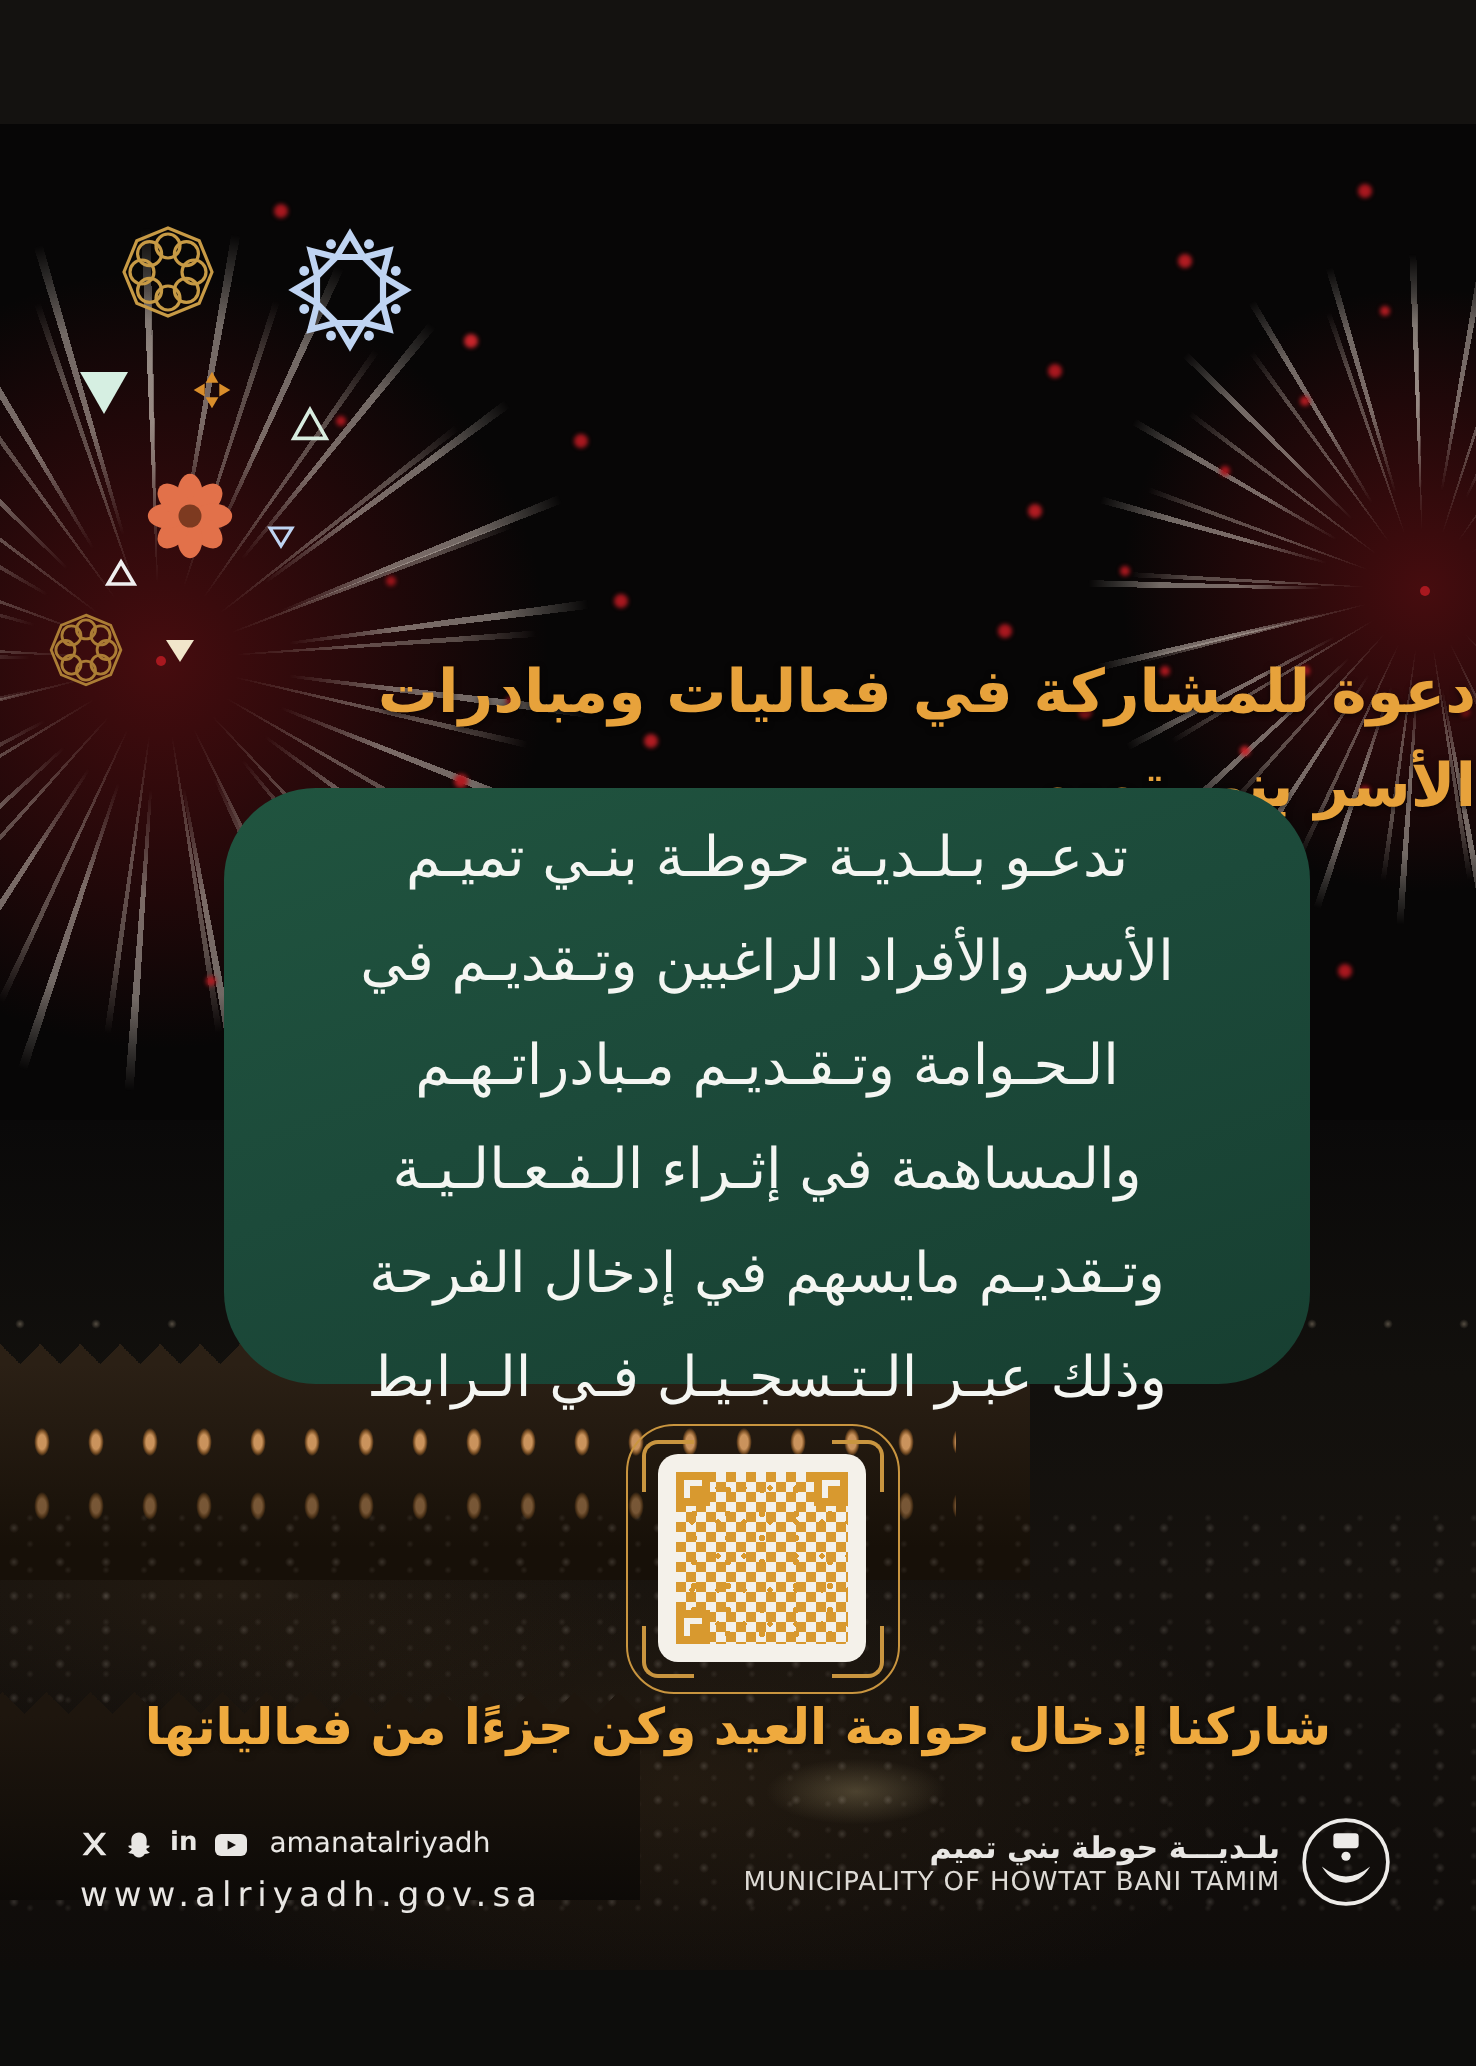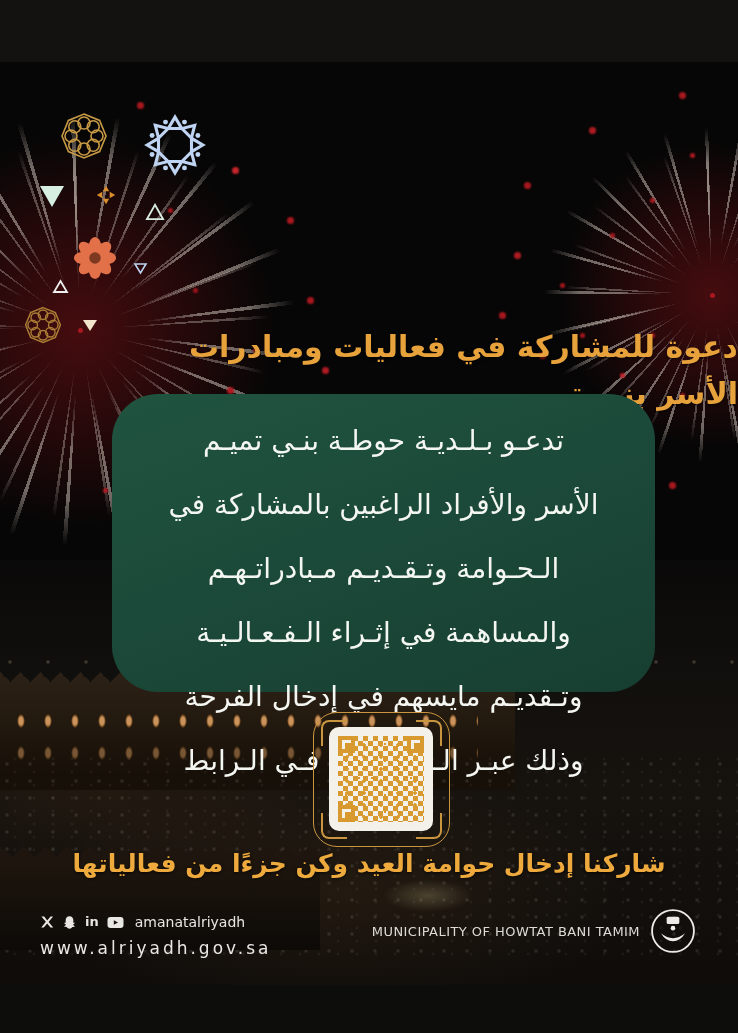--- a/index.html
+++ b/index.html
@@ -89,21 +89,21 @@
   
   .title{position:absolute;left:0;right:0;top:279px;z-index:3;text-align:right;direction:rtl;
     color:var(--gold);font-size:30px;font-weight:bold;line-height:47px;
     text-shadow:0 1px 3px rgba(0,0,0,.65);margin-top:44px;}
 
   
   .invite-box{position:absolute;left:112px;top:394px;width:543px;height:298px;z-index:3;
     background:linear-gradient(160deg,#20543f 0%, var(--green-box) 45%, #173f31 100%);
     border-radius:46px;box-sizing:border-box;padding-top:7px;
     direction:rtl;text-align:center;color:#F4F6F2;font-size:28px;line-height:48px;}
-  .invite-box p{margin:16px;}
+  .invite-box p{margin:4px;}
 
   
   .qr-frame{position:absolute;left:313px;top:712px;width:137px;height:135px;z-index:3;
     border:1.5px solid var(--frame-gold);border-radius:24px;box-sizing:border-box;}
   .bk{position:absolute;width:24px;height:24px;border:0 solid var(--frame-gold);}
   .bk.tl{left:7px;top:7px;border-left-width:2.5px;border-top-width:2.5px;border-top-left-radius:8px;}
   .bk.tr{right:7px;top:7px;border-right-width:2.5px;border-top-width:2.5px;border-top-right-radius:8px;}
   .bk.bl{left:7px;bottom:7px;border-left-width:2.5px;border-bottom-width:2.5px;border-bottom-left-radius:8px;}
   .bk.br{right:7px;bottom:7px;border-right-width:2.5px;border-bottom-width:2.5px;border-bottom-right-radius:8px;}
   .qr-white{position:absolute;left:15px;top:14px;width:104px;height:104px;background:#F4F1EA;border-radius:10px;}
@@ -248,21 +248,21 @@
     <div class="tri-css tri-cream-filled"></div>
   </div>
 
   <header class="title">
     <div>دعوة للمشاركة في فعاليات ومبادرات</div>
     <div>الأسر بني تميم</div>
   </header>
 
   <section class="invite-box">
     <p>تدعـو بـلـديـة حوطـة بنـي تميـم</p>
-    <p>الأسر والأفراد الراغبين بالمشاركة في</p>
+    <p>الأسر والأفراد الراغبين وتـقديـم في</p>
     <p>الـحـوامة وتـقـديـم مـبادراتـهـم</p>
     <p>والمساهمة في إثـراء الـفـعـالـيـة</p>
     <p>وتـقديـم مايسهم في إدخال الفرحة</p>
     <p>وذلك عبـر الـتـسجـيـل فـي الـرابط</p>
   </section>
 
   <div class="qr-frame">
     <div class="bk tl"></div>
     <div class="bk tr"></div>
     <div class="bk bl"></div>
@@ -294,20 +294,21 @@
         <svg width="17" height="13" viewBox="0 0 17 13">
             <rect x="0.5" y="1" width="16" height="11" rx="3" fill="#E9E7E4"></rect>
             <path d="M6.8 4.2 L11 6.5 L6.8 8.8 Z" fill="#14100d"></path>
           </svg>
       </span>
       <span class="handle">amanatalriyadh</span>
     </div>
     <div class="website">www.alriyadh.gov.sa</div>
     <div class="brand">
       <div class="brand-text">
+        <div class="ar">بلـديـــة حوطة بني تميم</div>
         <div class="en">MUNICIPALITY OF HOWTAT BANI TAMIM</div>
       </div>
       <div class="logo">
         <svg width="46" height="46" viewBox="0 0 40 40">
           <circle cx="20" cy="20" r="18.2" fill="none" stroke="#EDEBE8" stroke-width="1.6"></circle>
           <g fill="#EDEBE8">
             <rect x="14.5" y="7.5" width="11" height="6.5" rx="1.5"></rect>
             <circle cx="20" cy="17.5" r="2"></circle>
             <path d="M9.5 22 q10.5 8.5 21 0 q-4.2 7 -10.5 7 q-6.3 0 -10.5 -7 z"></path>
           </g>

